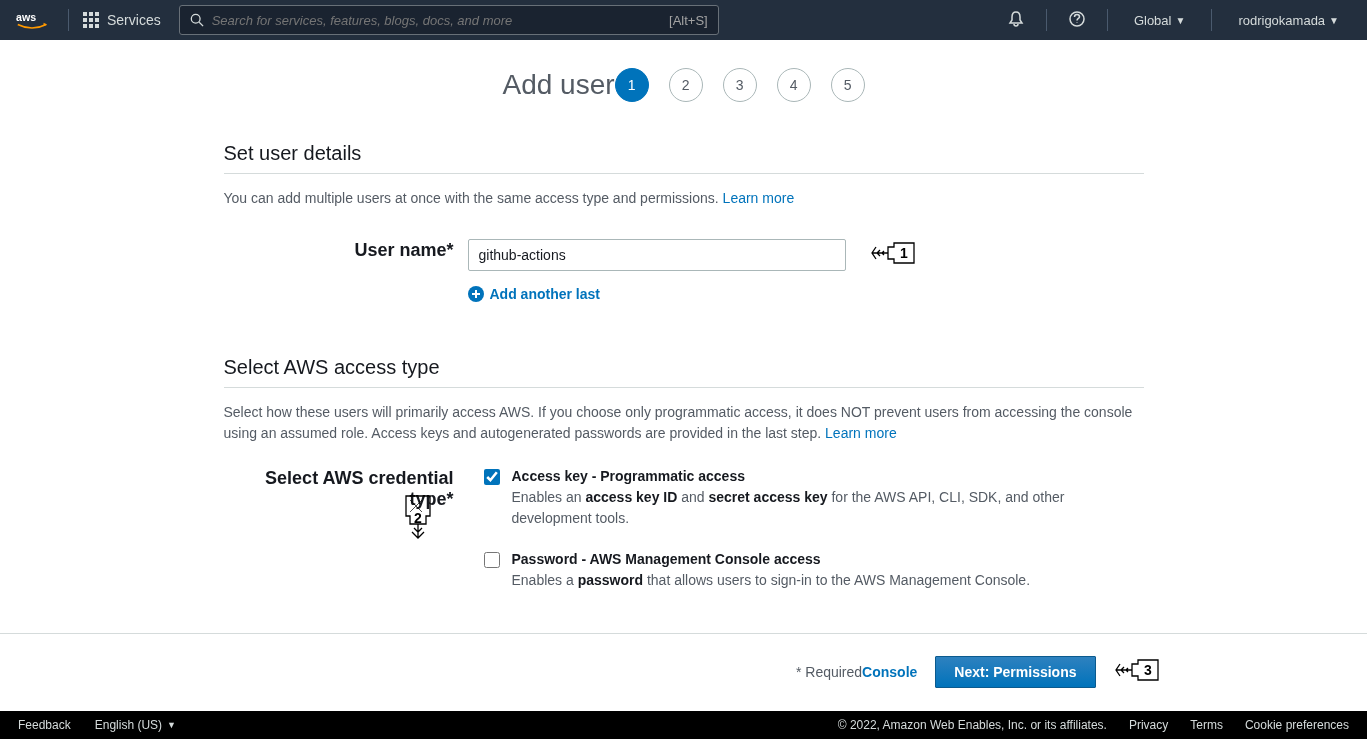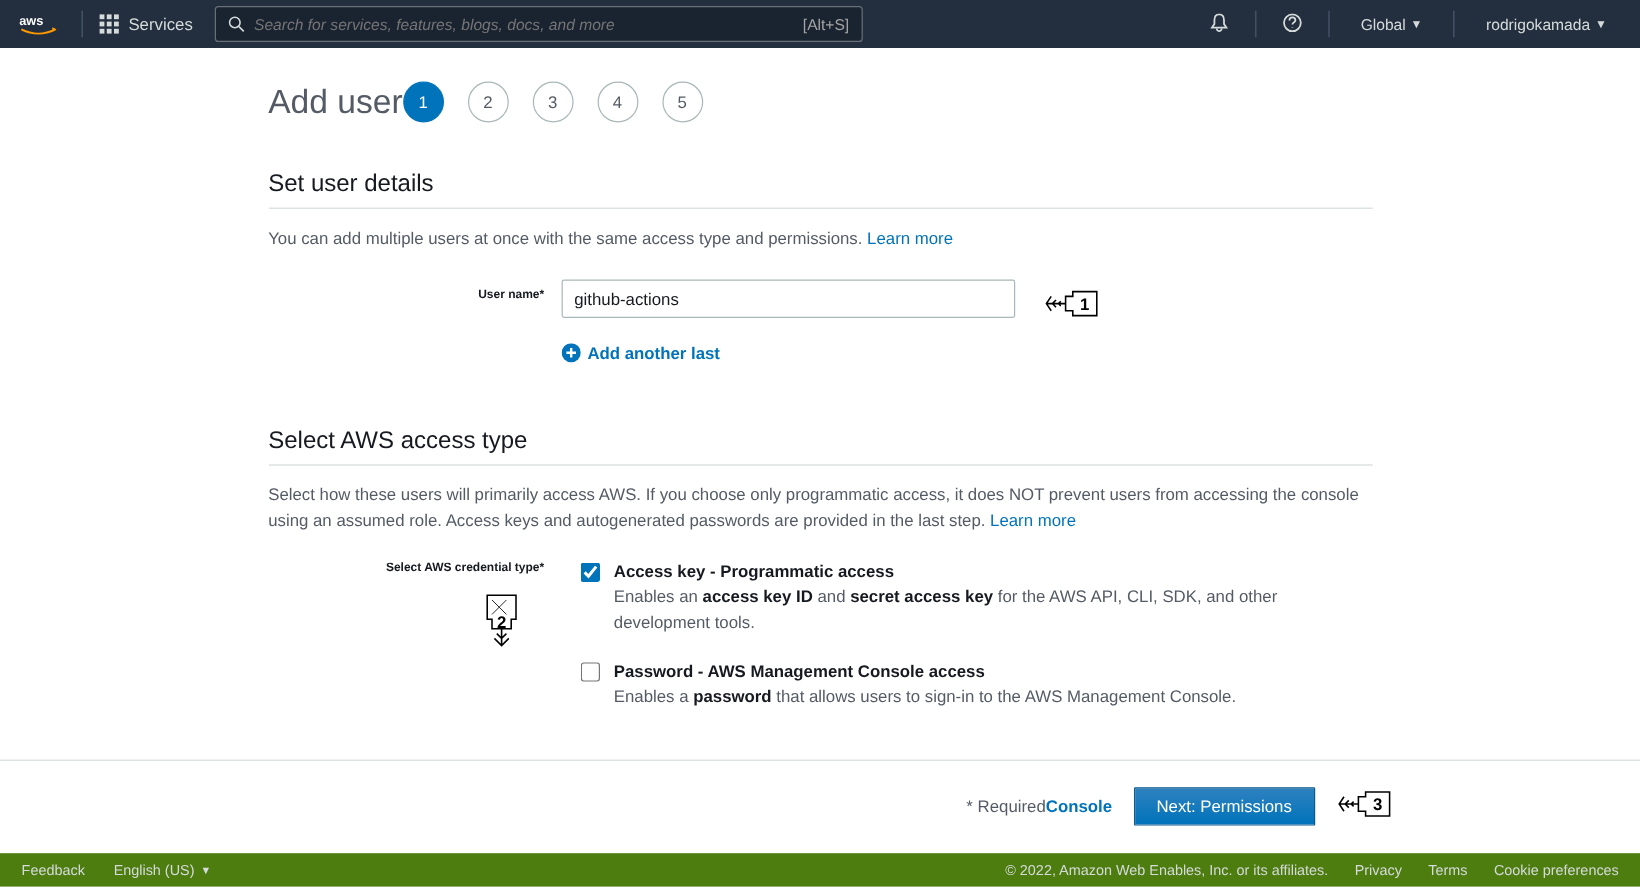--- a/index.html
+++ b/index.html
@@ -19,34 +19,34 @@
     .search-shortcut { color: #a3a3a3; margin-left: 8px; font-size: 13px; }
     .nav-spacer { flex: 1; }
     .nav-right { display: flex; align-items: center; color: #d5dbdb; }
     .nav-icon-btn { padding: 0 8px; cursor: pointer; }
     .nav-icon-btn svg { width: 16px; height: 16px; stroke: #d5dbdb; fill: none; stroke-width: 1.5; }
     .nav-text-btn { padding: 0 12px; cursor: pointer; display: flex; align-items: center; font-size: 13px; }
     .nav-caret { margin-left: 4px; font-size: 10px; }
     
     
     .main { max-width: 960px; margin: 0 auto; padding: 28px 20px 0; }
-    .page-header { display: flex; justify-content: flex-start; align-items: center; margin-bottom: 40px; }
+    .page-header { display: flex; justify-content: center; align-items: center; margin-bottom: 40px; }
     .page-title { font-size: 28px; font-weight: 400; color: #545b64; }
     .steps { display: flex; gap: 20px; }
     .step { width: 34px; height: 34px; border-radius: 50%; border: 1px solid #aab7b8; display: flex; align-items: center; justify-content: center; font-size: 14px; color: #545b64; background: #fff; }
     .step.active { background: #0073bb; border-color: #0073bb; color: #fff; }
     
     .section-title { font-size: 20px; font-weight: 400; color: #16191f; margin-bottom: 8px; }
     .section-divider { border: none; border-bottom: 1px solid #d5dbdb; margin-bottom: 14px; }
     .section-desc { color: #545b64; font-size: 14px; line-height: 1.5; margin-bottom: 24px; }
     .link { color: #0073bb; cursor: pointer; text-decoration: none; }
     
     
     .form-row { display: flex; align-items: flex-start; margin-bottom: 14px; }
-    .form-label { width: 244px; text-align: right; padding-right: 14px; padding-top: 7px; font-weight: 700; color: #16191f; font-size: 10px; }
+    .form-label { width: 244px; text-align: right; padding-right: 14px; padding-top: 7px; font-weight: 700; color: #16191f; font-size: 18px; }
     .form-field { flex: 1; max-width: 452px; }
     .text-input { width: 100%; height: 32px; padding: 4px 10px; border: 1px solid #aab7b8; border-radius: 2px; font-size: 14px; color: #16191f; outline: none; }
     
     .add-user-btn { display: flex; align-items: center; color: #0073bb; font-weight: 700; cursor: pointer; margin-top: 10px; }
     .add-user-btn svg { width: 16px; height: 16px; fill: #0073bb; margin-right: 6px; }
     
     .section-spacer { height: 40px; }
     
     
     .cred-row { display: flex; align-items: flex-start; margin-bottom: 20px; }
@@ -57,34 +57,34 @@
     .cred-text { flex: 1; }
     .cred-title { font-weight: 700; color: #16191f; margin-bottom: 3px; font-size: 14px; }
     .cred-desc { color: #545b64; font-size: 14px; line-height: 1.5; }
     .cred-desc b { color: #16191f; }
     
     
     .action-bar { border-top: 1px solid #d5dbdb; margin-top: 30px; padding: 16px 0 18px; max-width: 960px; margin-left: auto; margin-right: auto; display: flex; justify-content: flex-end; align-items: center; }
     .required-note { color: #545b64; font-size: 14px; }
     .action-right { display: flex; align-items: center; gap: 18px; }
     .cancel-btn { color: #0073bb; font-weight: 700; cursor: pointer; font-size: 14px; }
-    .primary-btn { background: #0073bb; background: linear-gradient(#2e81bf,#0073bb); border: 1px solid #0b5a8e; color: #fff; padding: 7px 18px; border-radius: 1px; font-weight: 400; font-size: 14px; cursor: pointer; }
-    
-    
-    .page-footer { background: #4d7c0f; color: #d5dbdb; height: 28px; display: flex; align-items: center; padding: 0 18px; font-size: 12px; }
+    .primary-btn { background: #0073bb; background: linear-gradient(#2e81bf,#0073bb); border: 1px solid #0b5a8e; color: #fff; padding: 7px 18px; border-radius: 1px; font-weight: 700; font-size: 14px; cursor: pointer; }
+    
+    
+    .page-footer { background: #000000; color: #d5dbdb; height: 28px; display: flex; align-items: center; padding: 0 18px; font-size: 12px; }
     .footer-left { display: flex; align-items: center; gap: 24px; }
     .footer-item { cursor: pointer; display: flex; align-items: center; }
     .footer-caret { margin-left: 5px; font-size: 9px; }
     .footer-spacer { flex: 1; }
     .footer-right { display: flex; align-items: center; gap: 22px; }
     
     .content-shell { min-height: 630px; display: flex; flex-direction: column; }
     .content-grow { flex: 1; }
     
-    .input-with-pointer { display: flex; gap: 24px; }
+    .input-with-pointer { display: flex; align-items: center; gap: 24px; }
     .pointer1-wrap { flex-shrink: 0; }
     
     .cred-row-wrap { position: relative; gap: 16px; }
     .pointer2-wrap { position: absolute; left: 172px; top: 22px; }
     .pointer3-wrap { flex-shrink: 0; }
   </style>
 </head>
 <body>
 
 <div class="top-nav">

